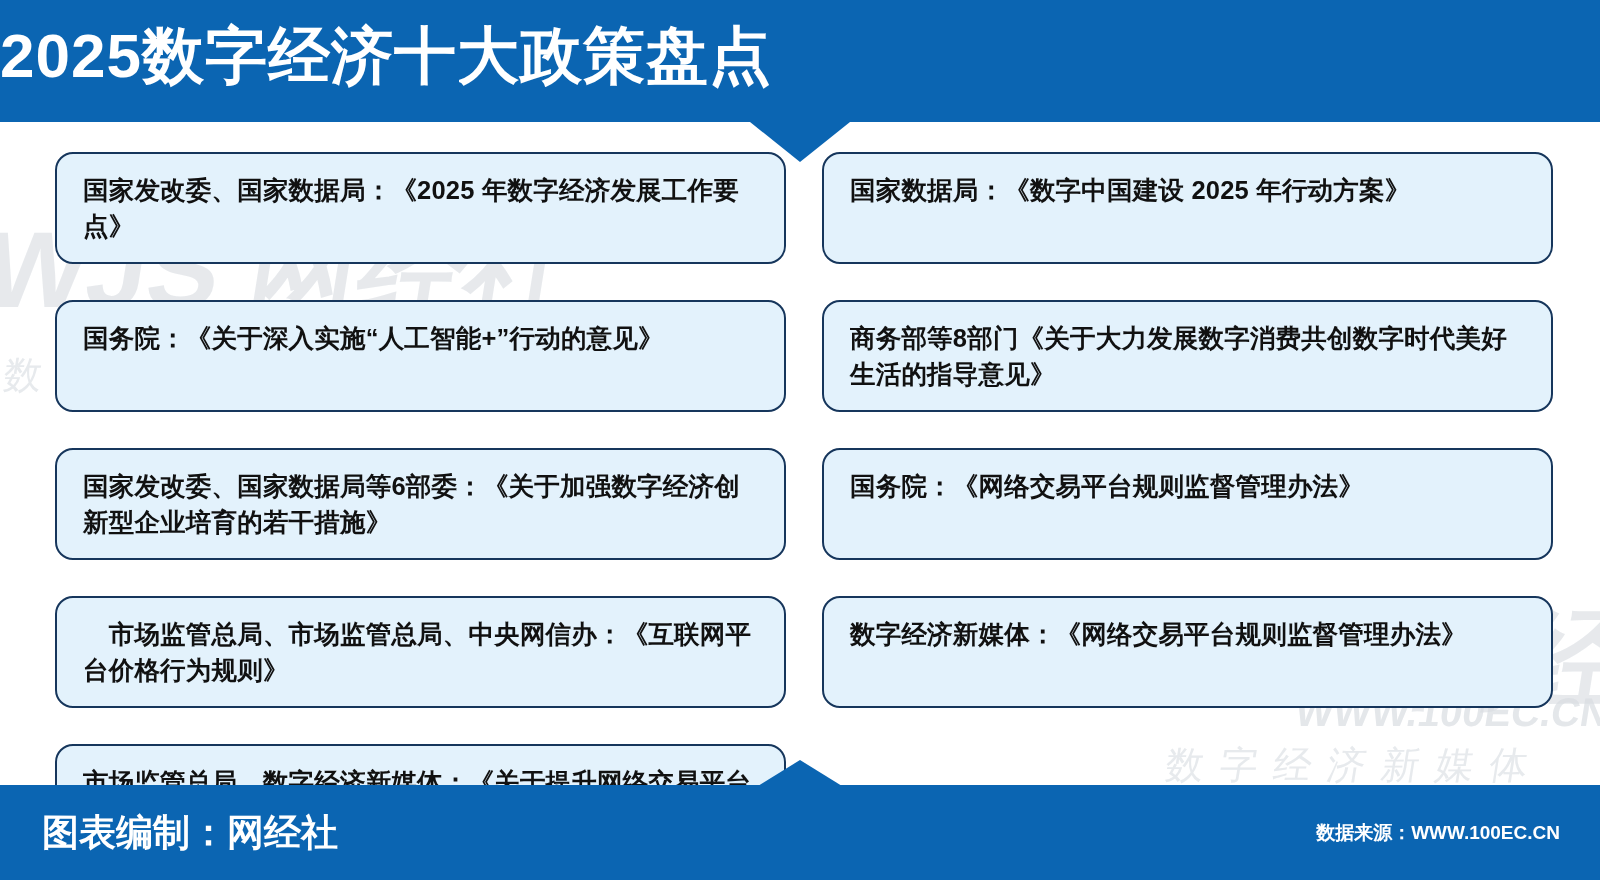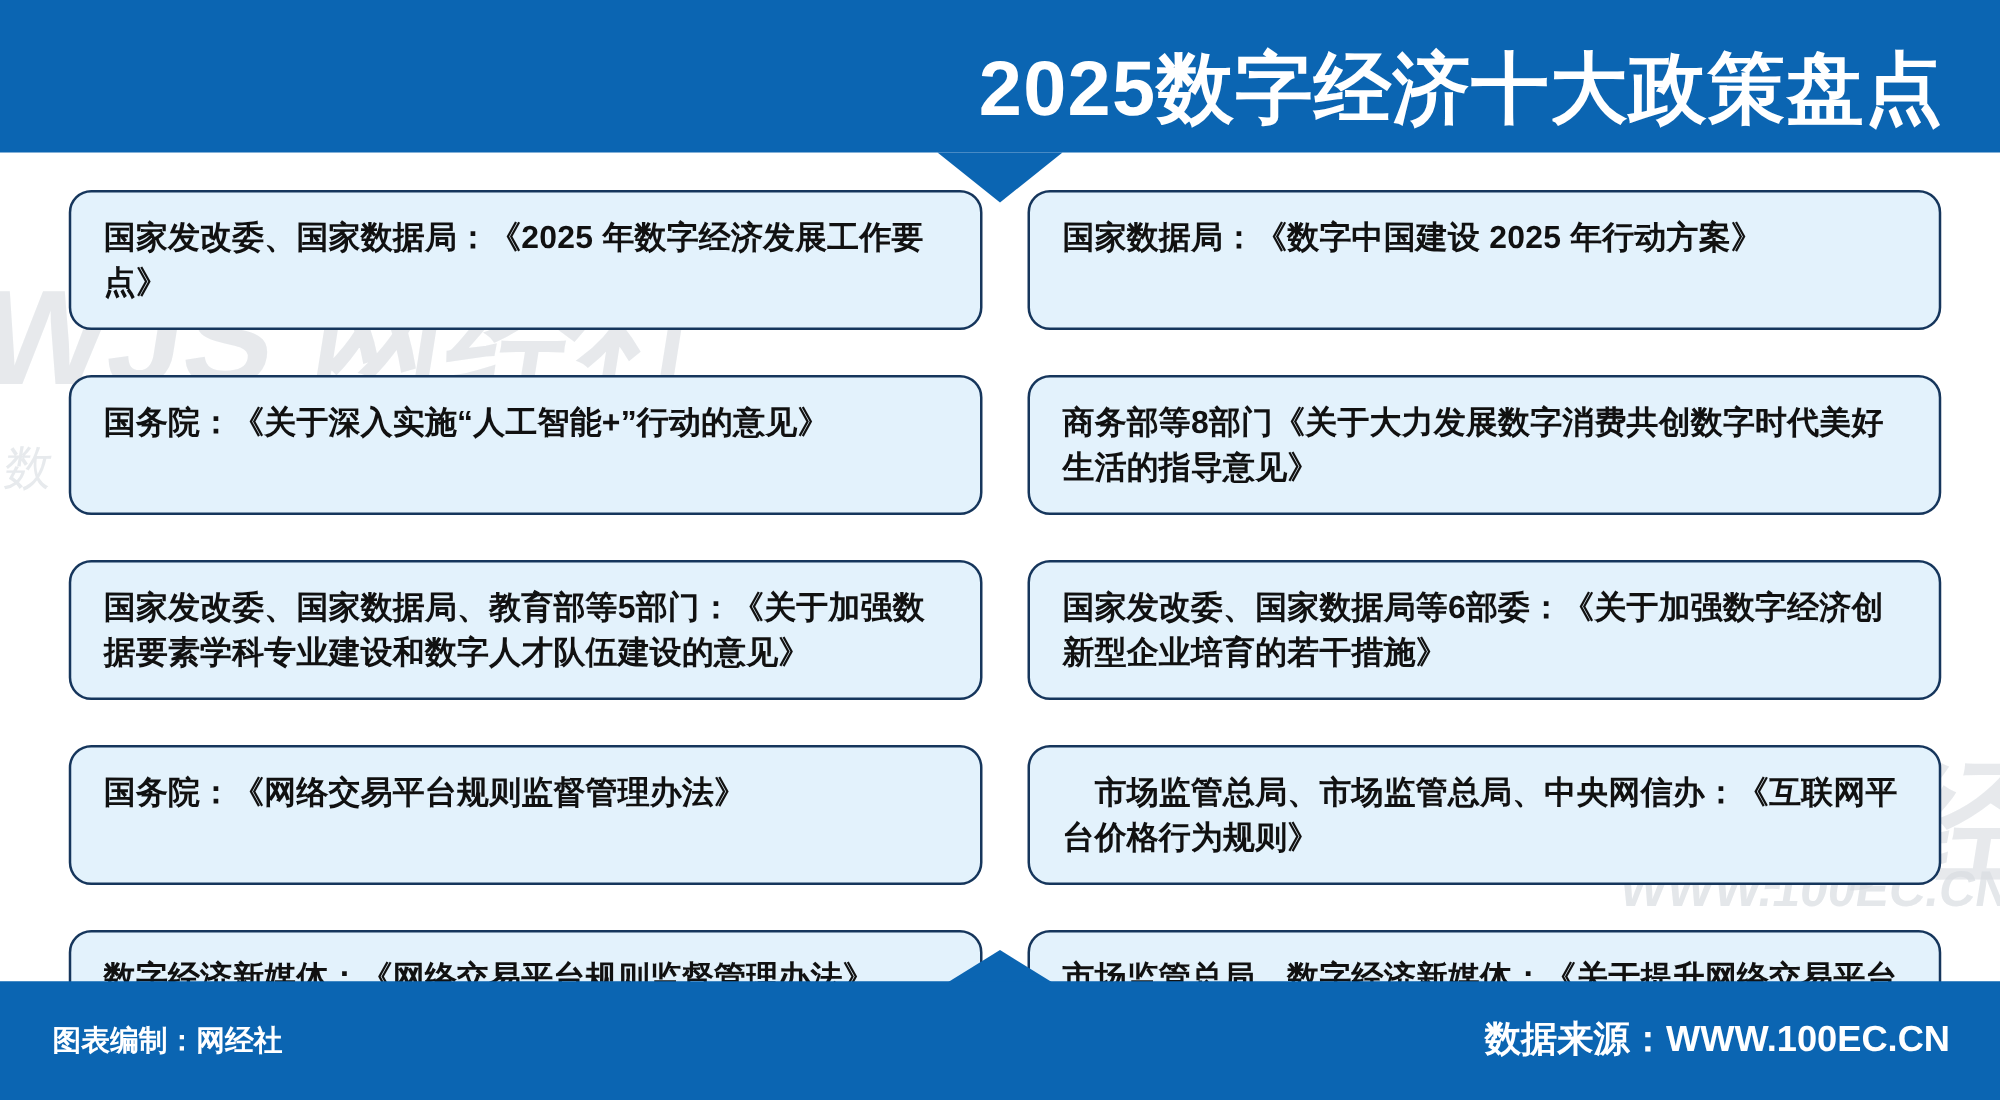--- a/index.html
+++ b/index.html
@@ -71,27 +71,26 @@
     background: #0b65b2;
     z-index: 3;
   }
   .header-title {
     position: absolute;
     left: 0;
     top: 0;
     width: 1555px;
     height: 112px;
     line-height: 112px;
-    text-align: right;
+    text-align: left;
     color: #ffffff;
     font-size: 62px;
     font-weight: bold;
     letter-spacing: 1px;
     white-space: nowrap;
-    margin-top: 16px;
   }
   .header-notch {
     position: absolute;
     left: 50%;
     top: 122px;
     transform: translateX(-50%);
     width: 0;
     height: 0;
     border-left: 50px solid transparent;
     border-right: 50px solid transparent;
@@ -155,32 +154,32 @@
     border-bottom: 26px solid #0b65b2;
     z-index: 3;
   }
   .footer-left {
     position: absolute;
     left: 42px;
     top: 0;
     height: 95px;
     line-height: 95px;
     color: #ffffff;
-    font-size: 23px;
+    font-size: 37px;
     font-weight: bold;
     white-space: nowrap;
   }
   .footer-right {
     position: absolute;
     right: 40px;
     top: 0;
     height: 68px;
     line-height: 95px;
     color: #ffffff;
-    font-size: 29px;
+    font-size: 19px;
     font-weight: bold;
     white-space: nowrap;
   }
 </style>
 </head>
 <body>
 
 <div class="poster">
 
   <div class="watermark wm-top">
@@ -210,23 +209,20 @@
     </div>
 
     <div class="card">
       <div class="card-text">国务院：《关于深入实施“人工智能+”行动的意见》</div>
     </div>
     <div class="card">
       <div class="card-text">商务部等8部门《关于大力发展数字消费共创数字时代美好生活的指导意见》</div>
     </div>
 
     <div class="card">
-      <div class="card-text">国家发改委、国家数据局、教育部等5部门：《关于加强数据要素学科专业建设和数字人才队伍建设的意见》</div>
-    </div>
-    <div class="card">
       <div class="card-text">国家发改委、国家数据局等6部委：《关于加强数字经济创新型企业培育的若干措施》</div>
     </div>
 
     <div class="card">
       <div class="card-text">国务院：《网络交易平台规则监督管理办法》</div>
     </div>
     <div class="card">
       <div class="card-text">　市场监管总局、市场监管总局、中央网信办：《互联网平台价格行为规则》</div>
     </div>
 

